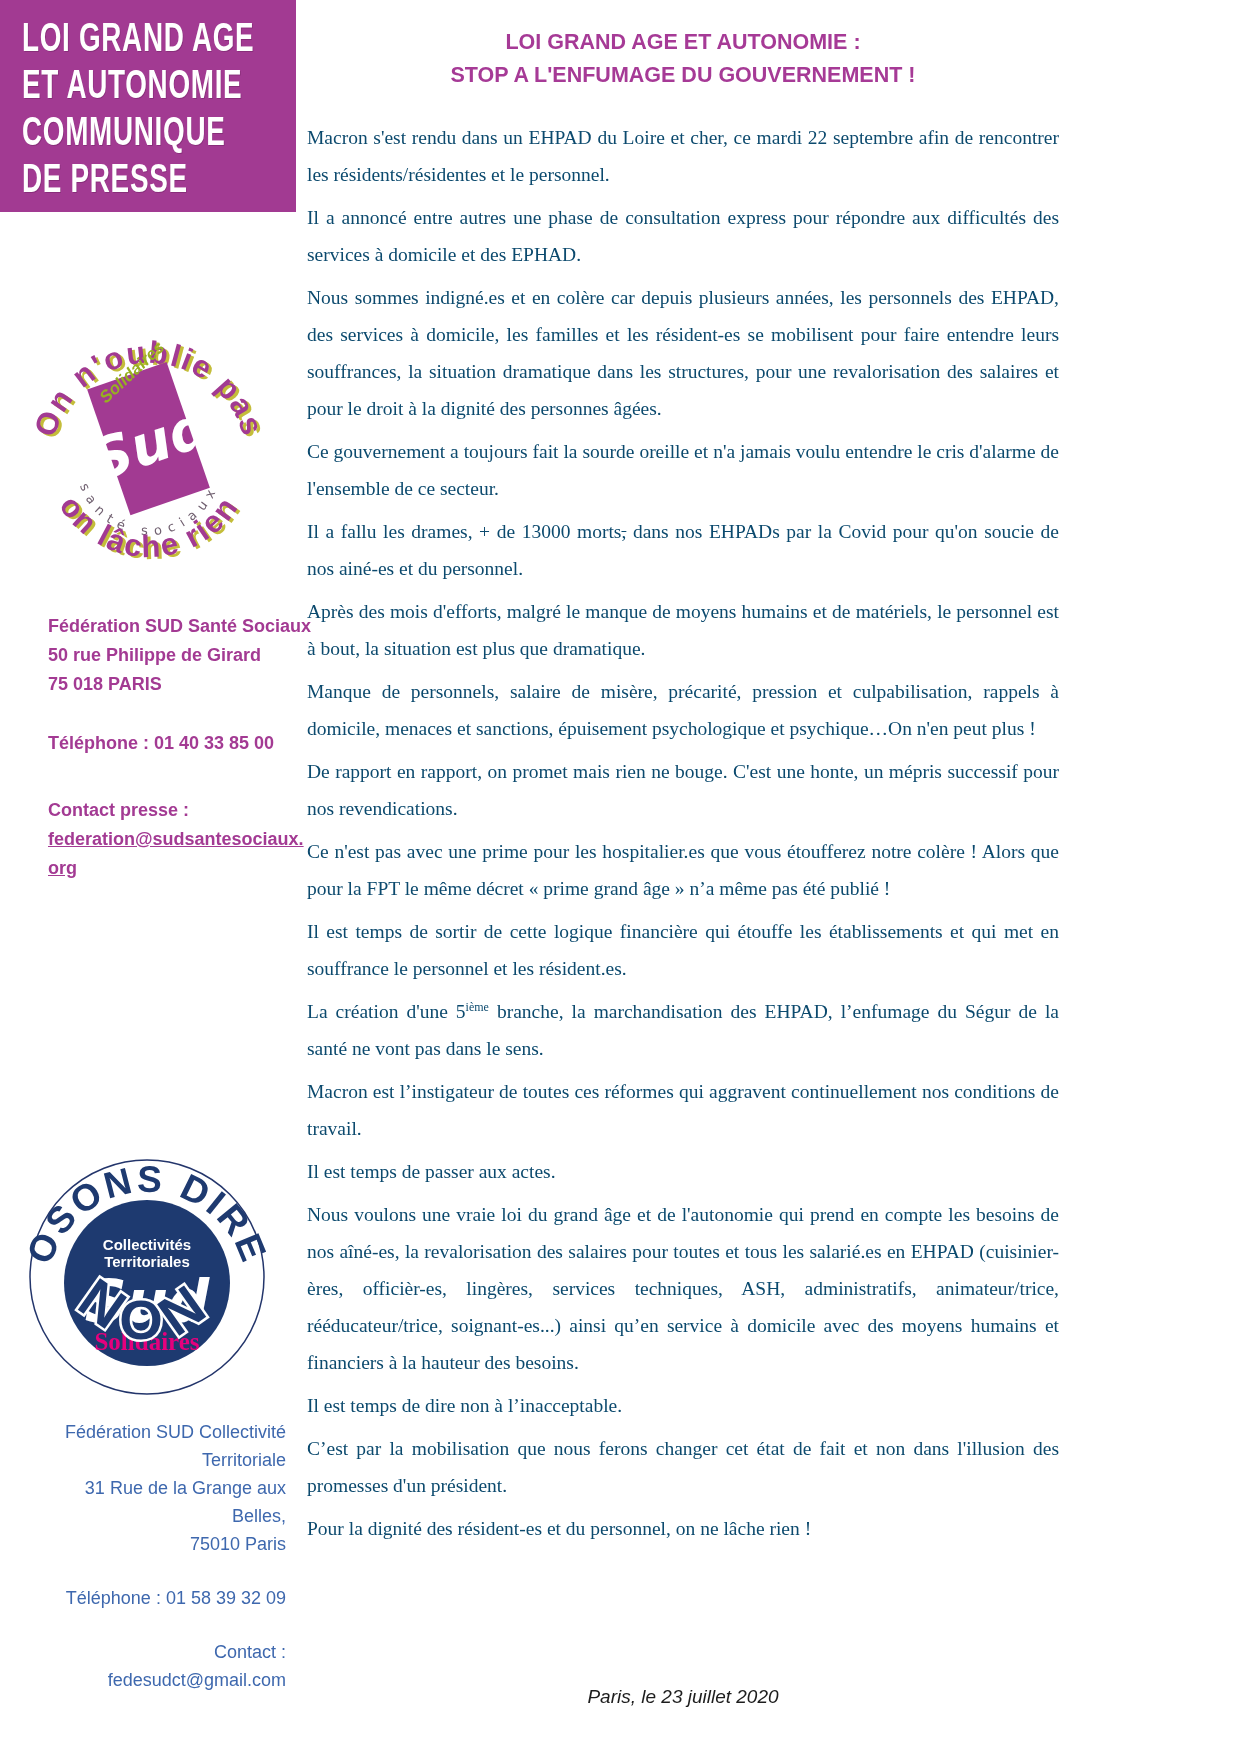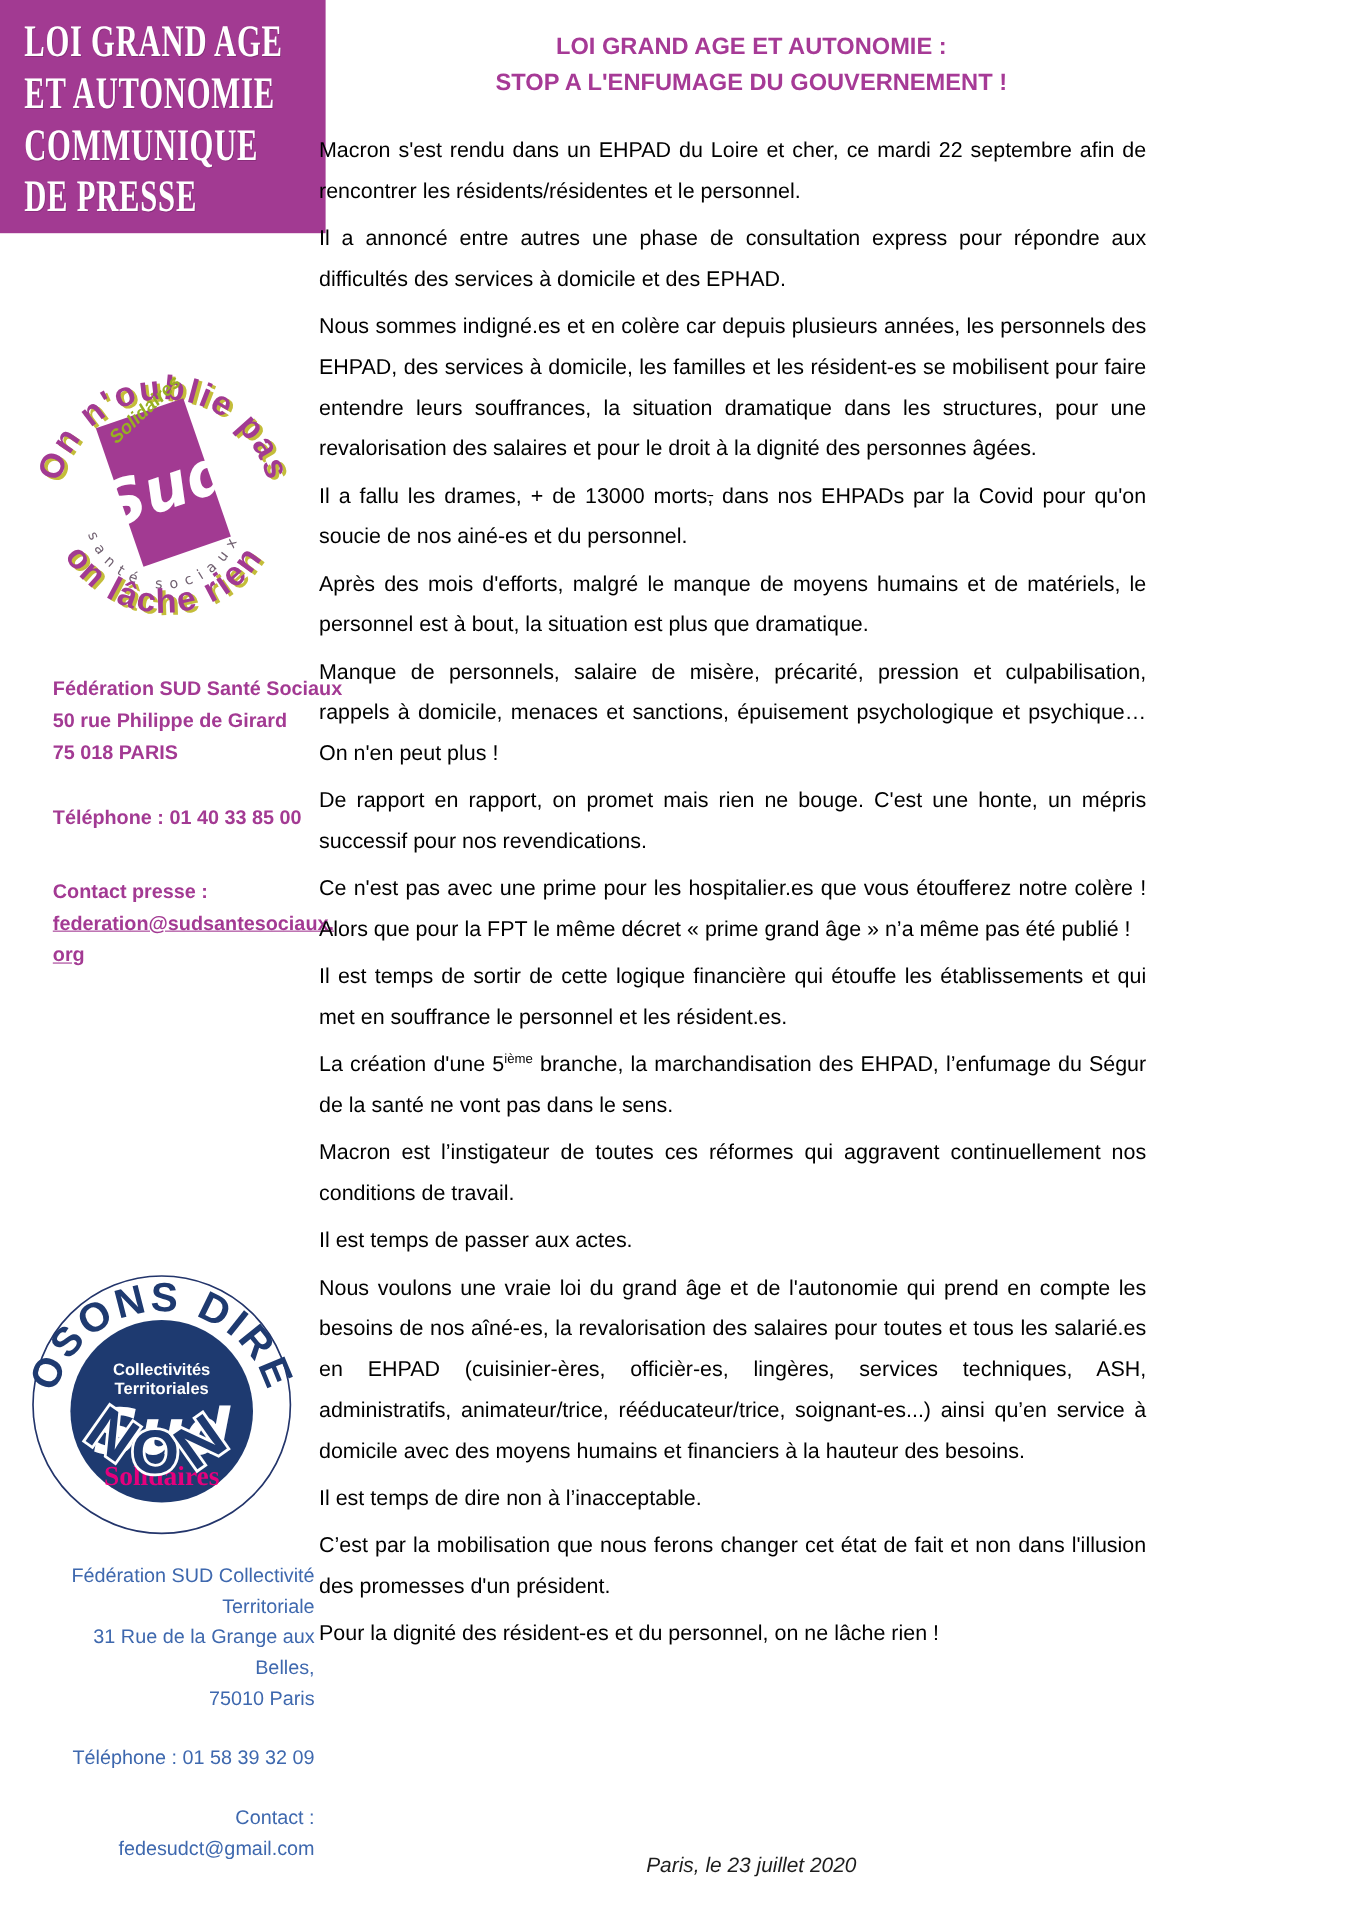--- a/index.html
+++ b/index.html
@@ -4,37 +4,37 @@
 <style>
   html,body { margin:0; padding:0; }
   body {
     width:1240px; height:1754px; position:relative; background:#ffffff;
     font-family:"Liberation Sans", sans-serif; overflow:hidden;
   }
 
   
   .header-box {
     position:absolute; left:0; top:0; width:296px; height:212px;
-    background:#a23a92; color:#fff; box-sizing:border-box; padding-top:14px;font-family:Liberation Serif, serif;
+    background:#a23a92; color:#fff; box-sizing:border-box; padding-top:14px;
   }
   .header-box .hline {
     font-size:41px; font-weight:bold; line-height:47px; letter-spacing:1px;
     transform:scaleX(0.68); transform-origin:0 50%;
     margin-left:22px; white-space:nowrap;
     text-shadow:1px 1px 0 rgba(60,10,50,.25);
   }
 
   
   .doc-title {
     position:absolute; left:307px; top:26px; width:752px; text-align:center;
     color:#a63a96; font-weight:bold; font-size:21.5px; line-height:33px;
   }
 
   
-  .body-col { position:absolute; left:290px; top:119px; width:752px; color:#000000; }
+  .body-col { position:absolute; left:307px; top:119px; width:752px; color:#0c4a6e;font-family:Liberation Serif, serif; }
   .body-col p { margin:0 0 6px 0; font-size:19.5px; line-height:37px; text-align:justify; }
   .sup   { vertical-align:super; font-size:12px; line-height:0; }
   .strike{ text-decoration:line-through; }
 
   .date-line {
     position:absolute; left:307px; top:1686px; width:752px; text-align:center;
     font-style:italic; font-size:19px; color:#1d1d1d;
   }
 
   
@@ -146,20 +146,21 @@
     <div class="cblock">
       <div>Contact :</div>
       <a href="#">fedesudct@gmail.com</a>
     </div>
   </div>
 
   <div class="body-col">
       <p><span>Macron s'est rendu dans un EHPAD du Loire et cher, ce mardi 22 septembre afin de rencontrer les résidents/résidentes et le personnel.</span></p>
       <p><span>Il a annoncé entre autres une phase de consultation express pour répondre aux difficultés des services à domicile et des EPHAD.</span></p>
       <p><span>Nous sommes indigné.es et en colère car depuis plusieurs années, les personnels des EHPAD, des services à domicile, les familles et les résident-es se mobilisent pour faire entendre leurs souffrances, la situation dramatique dans les structures, pour une revalorisation des salaires et pour le droit à la dignité des personnes âgées.</span></p>
+      <p><span>Ce gouvernement a toujours fait la sourde oreille et n'a jamais voulu entendre le cris d'alarme de l'ensemble de ce secteur.</span></p>
       <p><span>Il a fallu les drames, + de 13000 morts</span><span class="strike">,</span><span> dans nos EHPADs par la Covid pour qu'on soucie de nos ainé-es et du personnel.</span></p>
       <p><span>Après des mois d'efforts, malgré le manque de moyens humains et de matériels, le personnel est à bout, la situation est plus que dramatique.</span></p>
       <p><span>Manque de personnels, salaire de misère, précarité, pression et culpabilisation, rappels à domicile, menaces et sanctions, épuisement psychologique et psychique…On n'en peut plus !</span></p>
       <p><span>De rapport en rapport, on promet mais rien ne bouge. C'est une honte, un mépris successif pour nos revendications.</span></p>
       <p><span>Ce n'est pas avec une prime pour les hospitalier.es que vous étoufferez notre colère ! Alors que pour la FPT le même décret « prime grand âge » n’a même pas été publié !</span></p>
       <p><span>Il est temps de sortir de cette logique financière qui étouffe les établissements et qui met en souffrance le personnel et les résident.es.</span></p>
       <p><span>La création d'une 5</span><span class="sup">ième</span><span> branche, la marchandisation des EHPAD, l’enfumage du Ségur de la santé ne vont pas dans le sens.</span></p>
       <p><span>Macron est l’instigateur de toutes ces réformes qui aggravent continuellement nos conditions de travail.</span></p>
       <p><span>Il est temps de passer aux actes.</span></p>
       <p><span>Nous voulons une vraie loi du grand âge et de l'autonomie qui prend en compte les besoins de nos aîné-es, la revalorisation des salaires pour toutes et tous les salarié.es en EHPAD (cuisinier-ères, officièr-es, lingères, services techniques, ASH, administratifs, animateur/trice, rééducateur/trice, soignant-es...) ainsi qu’en service à domicile avec des moyens humains et financiers à la hauteur des besoins.</span></p>

